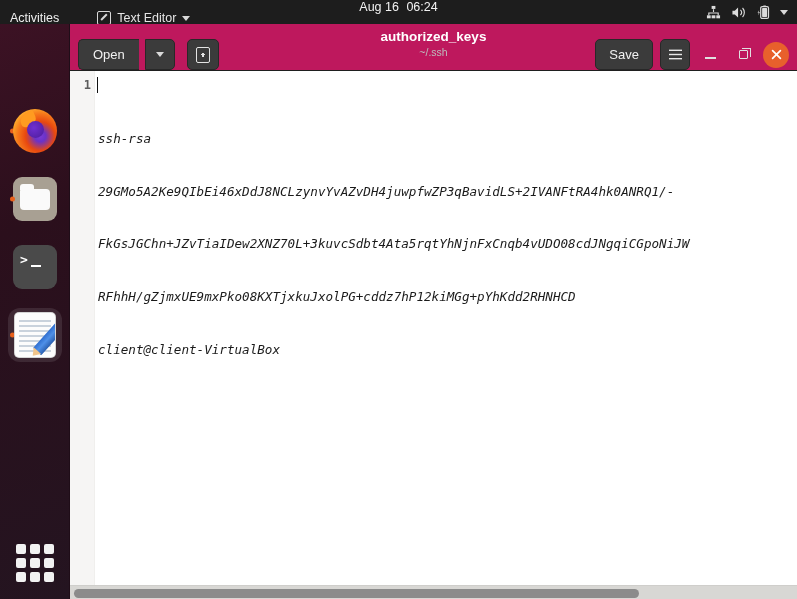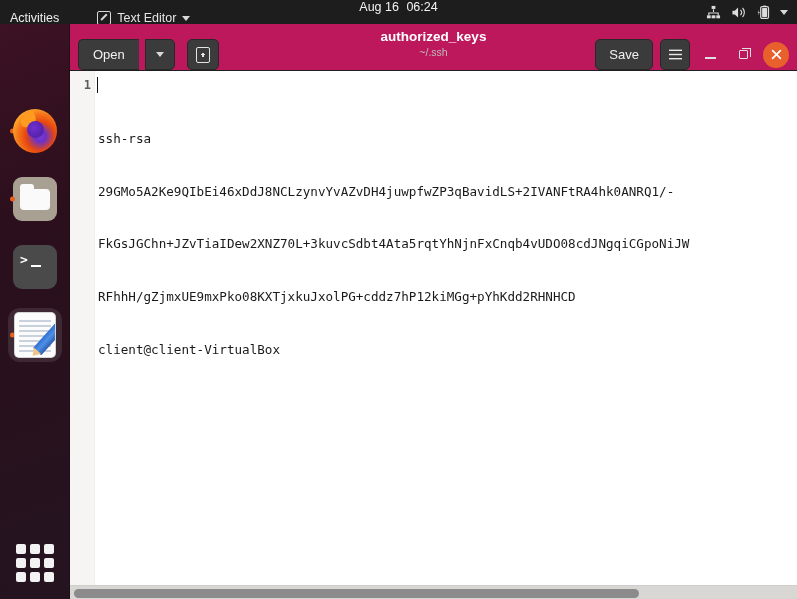--- a/index.html
+++ b/index.html
@@ -203,21 +203,21 @@
     font-weight: bold; font-size: 12px; user-select: none;
     border-right: 1px solid #f0efed;
   }
   .code-area {
     flex: 1; padding-top: 6px; padding-left: 3px; position: relative;
     white-space: pre; color: #1a1a1a; overflow: hidden;
   }
   .caret {
     position: absolute; left: 2px; top: 6px; width: 1px; height: 16px; background: #111;
   }
-  .code-line { height: 17.6px; }
+  .code-line { height: 17.6px; font-style: italic; }
   .hscroll-track {
     position: absolute; left: 0; right: 0; bottom: 0; height: 14px;
     background: #d8d7d4; border-top: 1px solid #cfcecb;
   }
   .hscroll-thumb {
     position: absolute; left: 4px; top: 3px; height: 9px; width: 565px;
     background: #8b8b8b; border-radius: 5px;
   }
 
   

